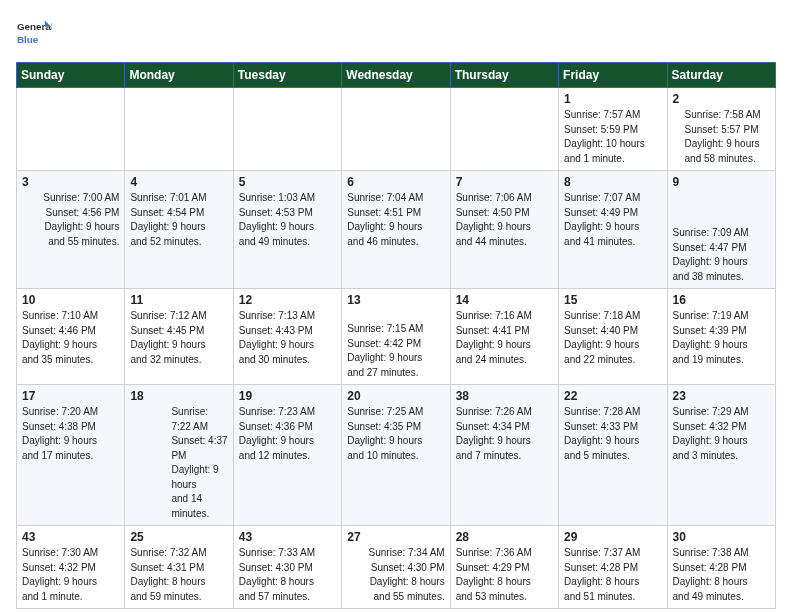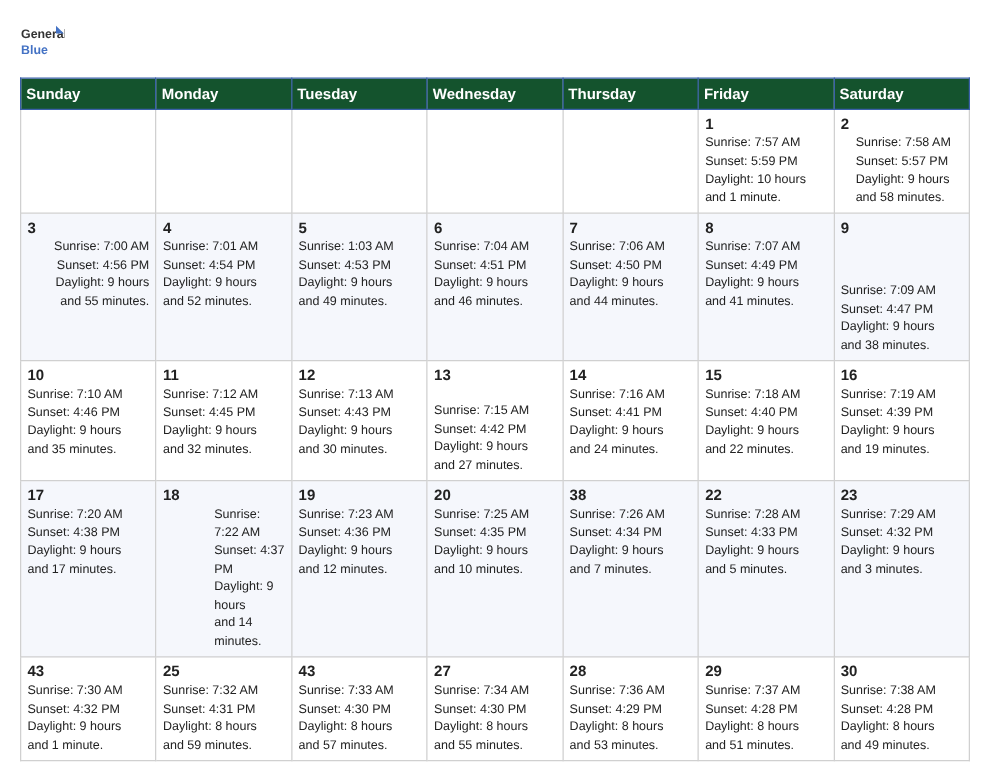--- a/index.html
+++ b/index.html
@@ -299,21 +299,21 @@
         </td>
         <td>
           <span class="day-number">43</span>
           <div class="day-info" style="white-space: pre-line;">Sunrise: 7:33 AM
 Sunset: 4:30 PM
 Daylight: 8 hours
 and 57 minutes.</div>
         </td>
         <td>
           <span class="day-number">27</span>
-          <div class="day-info" style="white-space: pre-line;">Sunrise: 7:34 AM
+          <div class="day-info" style="white-space: pre-line; text-align: right;">Sunrise: 7:34 AM
 Sunset: 4:30 PM
 Daylight: 8 hours
 and 55 minutes.</div>
         </td>
         <td>
           <span class="day-number">28</span>
           <div class="day-info" style="white-space: pre-line;">Sunrise: 7:36 AM
 Sunset: 4:29 PM
 Daylight: 8 hours
 and 53 minutes.</div>

